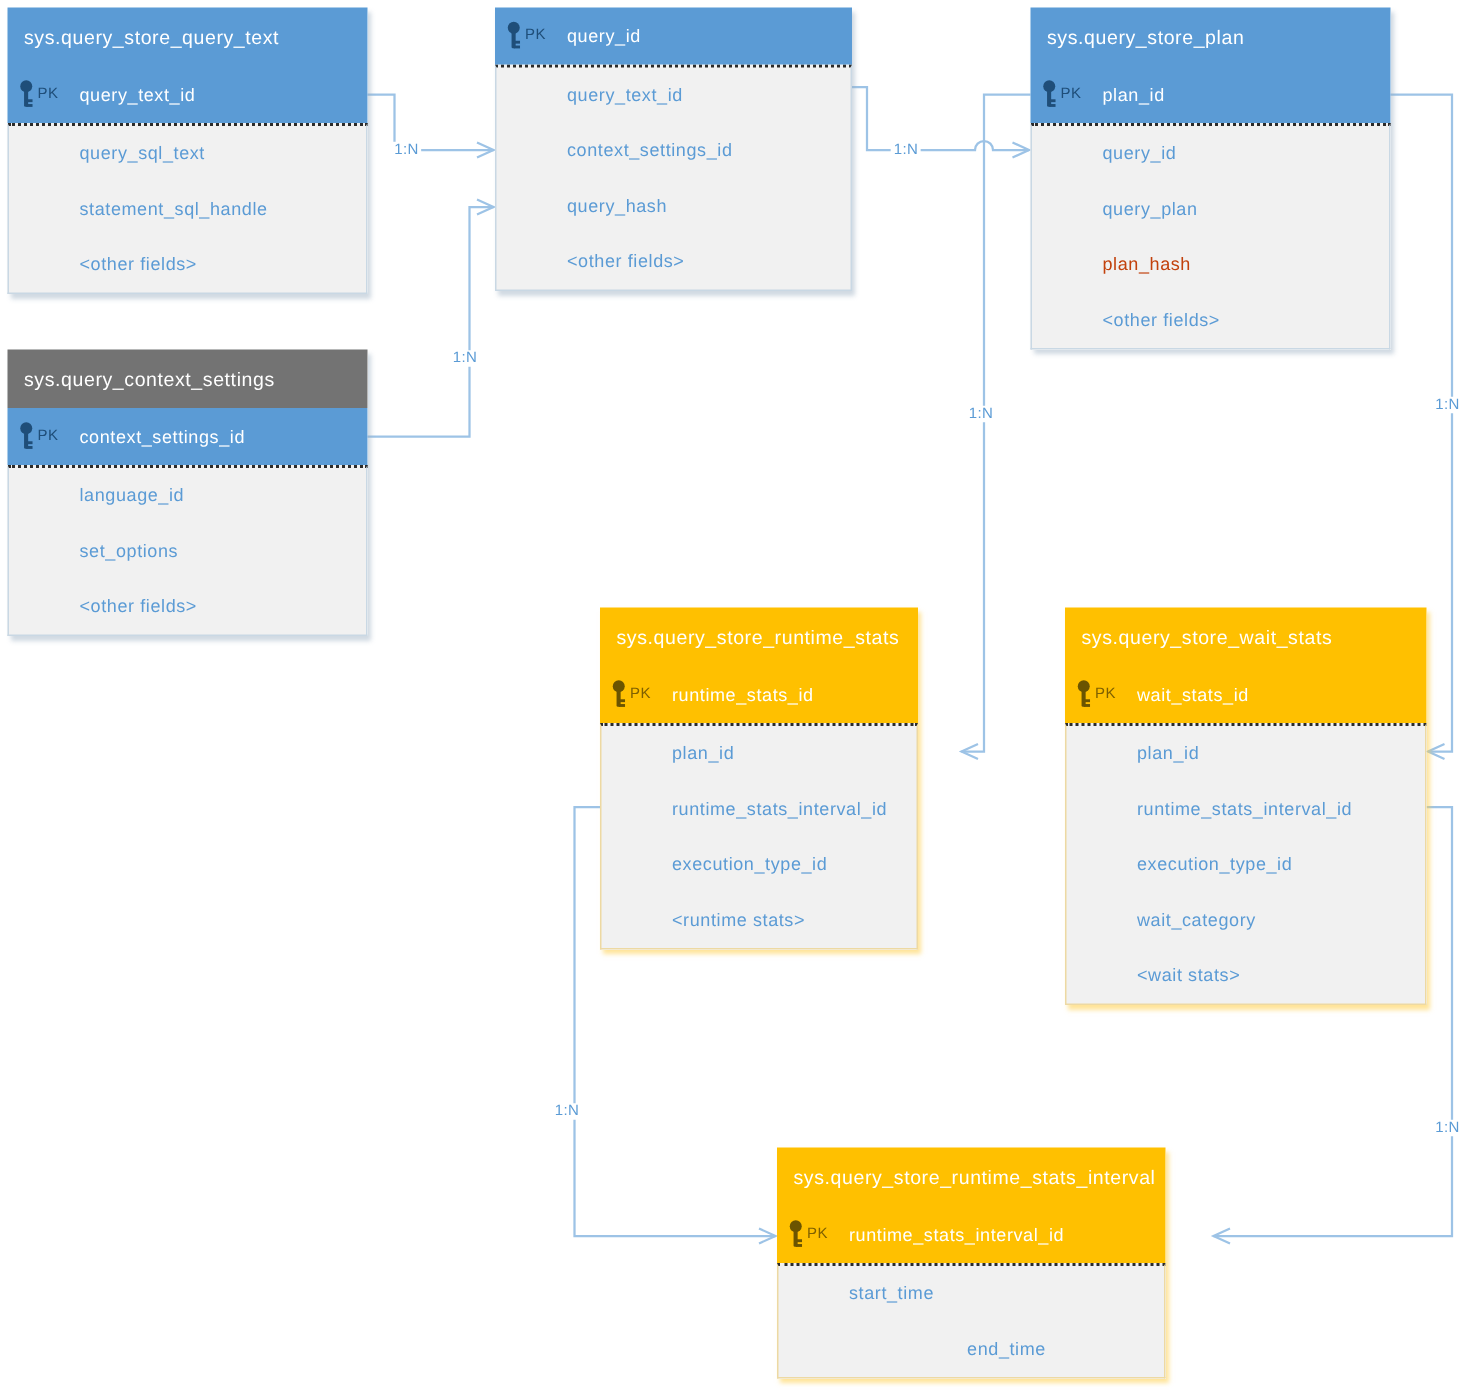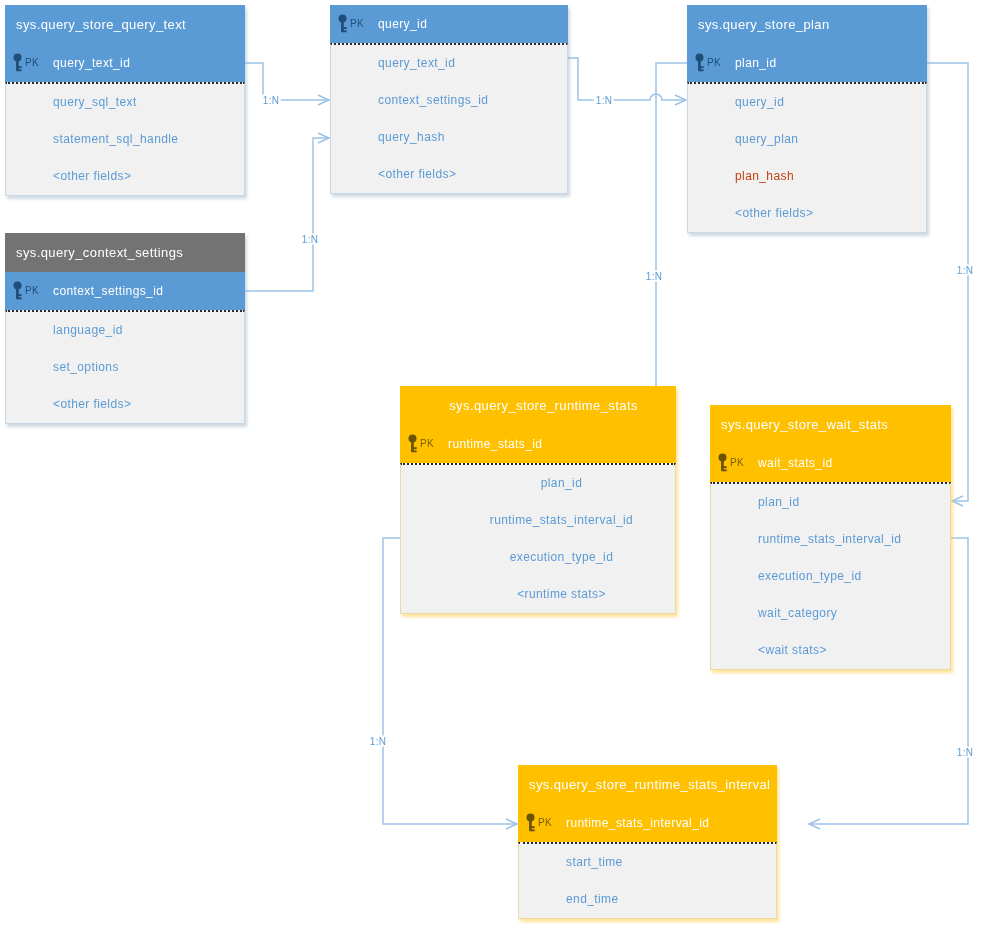--- a/index.html
+++ b/index.html
@@ -108,21 +108,21 @@
         </svg>
         <span class="pklabel" style="color: rgb(31, 78, 121);">PK</span>
         <span class="pkfield" style="color: rgb(255, 255, 255);">context_settings_id</span>
       </div>
       <div class="body" style="background: rgb(241, 241, 241); border-left-color: rgb(201, 216, 228); border-right-color: rgb(201, 216, 228); border-bottom-color: rgb(201, 216, 228);">
         <div class="frow" style="color: rgb(91, 155, 213);">language_id</div>
         <div class="frow" style="color: rgb(91, 155, 213);">set_options</div>
         <div class="frow" style="color: rgb(91, 155, 213);">&lt;other fields&gt;</div>
       </div>
     </div>
-    <div class="entity" style="left: 400px; top: 386px; width: 276px; box-shadow: rgba(255, 205, 70, 0.55) 2px 3px 3px; text-align: center;">
+    <div class="entity" style="left: 400px; top: 405px; width: 212px; box-shadow: rgba(255, 205, 70, 0.55) 2px 3px 3px;">
       <div class="title" style="background: rgb(255, 192, 0); color: rgb(255, 255, 255);">sys.query_store_runtime_stats</div>
       <div class="pkrow" style="background: rgb(255, 192, 0);">
         <svg class="key" width="11" height="20" viewBox="0 0 12 22" style="fill: rgb(107, 84, 0);">
           <circle cx="6" cy="5" r="4.4"></circle>
           <rect x="4.4" y="8" width="3" height="12" rx="1"></rect>
           <rect x="6" y="14.5" width="4.6" height="2.1"></rect>
           <rect x="6" y="18" width="4.6" height="2.1"></rect>
         </svg>
         <span class="pklabel" style="color: rgb(127, 96, 0);">PK</span>
         <span class="pkfield" style="color: rgb(255, 255, 255);">runtime_stats_id</span>
@@ -161,16 +161,16 @@
           <circle cx="6" cy="5" r="4.4"></circle>
           <rect x="4.4" y="8" width="3" height="12" rx="1"></rect>
           <rect x="6" y="14.5" width="4.6" height="2.1"></rect>
           <rect x="6" y="18" width="4.6" height="2.1"></rect>
         </svg>
         <span class="pklabel" style="color: rgb(127, 96, 0);">PK</span>
         <span class="pkfield" style="color: rgb(255, 255, 255);">runtime_stats_interval_id</span>
       </div>
       <div class="body" style="background: rgb(241, 241, 241); border-left-color: rgb(237, 217, 163); border-right-color: rgb(237, 217, 163); border-bottom-color: rgb(237, 217, 163);">
         <div class="frow" style="color: rgb(91, 155, 213);">start_time</div>
-        <div class="frow" style="color: rgb(91, 155, 213);">end_time</div>
+        <div class="frow" style="color: rgb(91, 155, 213); text-align: center;">end_time</div>
       </div>
     </div>
   </div>
 
 </body></html>

